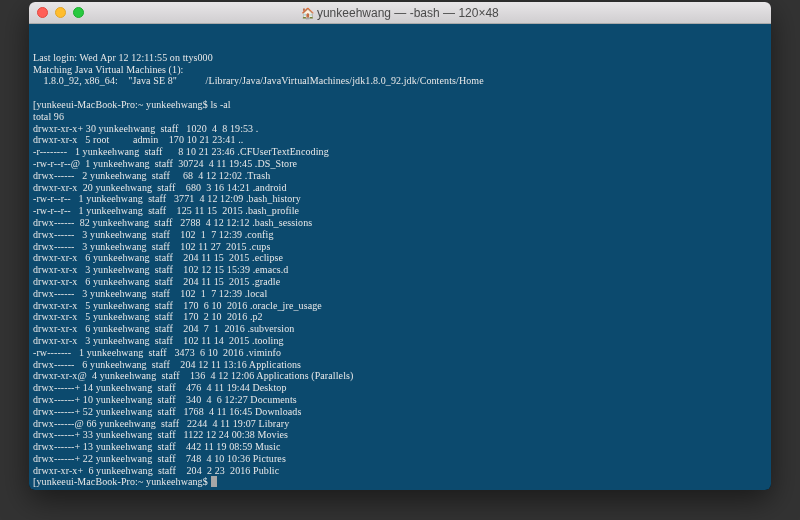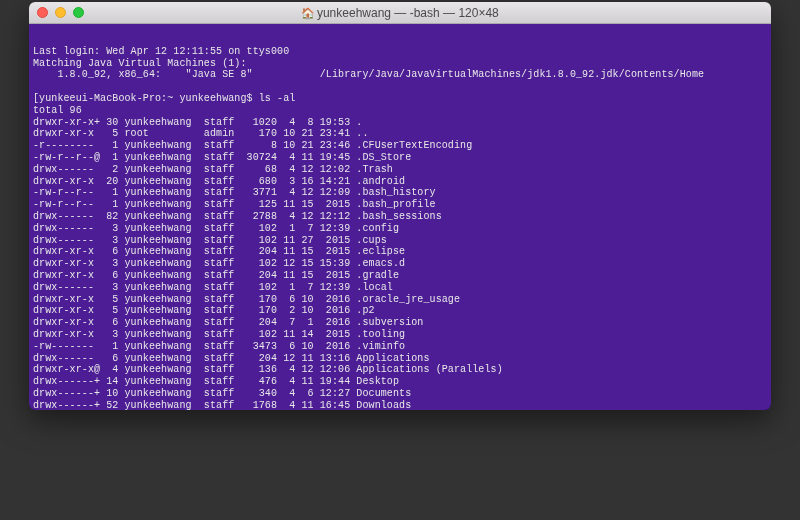--- a/index.html
+++ b/index.html
@@ -9,21 +9,21 @@
     width: 800px;
     height: 520px;
     overflow: hidden;
     position: relative;
   }
   .window {
     position: absolute;
     top: 2px;
     left: 29px;
     width: 742px;
-    height: 408px;
+    height: 488px;
     background: #000;
     border-radius: 6px;
     box-shadow: 0 10px 30px rgba(0,0,0,0.5);
     overflow: hidden;
     display: flex;
     flex-direction: column;
   }
   .titlebar {
     height: 22px;
     background: linear-gradient(#e8e6e8, #d0ced0);
@@ -54,26 +54,26 @@
     color: #4a4a4a;
     pointer-events: none;
   }
   .home-icon {
     display: inline-block;
     font-size: 11px;
     margin-right: 2px;
   }
   .terminal-body {
     flex: 1;
-    background: #4c1d95;
+    background: #0c4a6e;
     color: #e8e8e8;
-    font-family: Liberation Mono, monospace;
+    font-family: Liberation Serif, serif;
     font-size: 10px;
     line-height: 1.18;
-    padding: 10px 4px;
+    padding: 16px 4px;
     white-space: pre;
     overflow: hidden;
     letter-spacing: 0.1px;
   }
   .row { white-space: pre; }
   .prompt-line { white-space: pre; }
   .cursor {
     display: inline-block;
     width: 6px;
     height: 11px;

